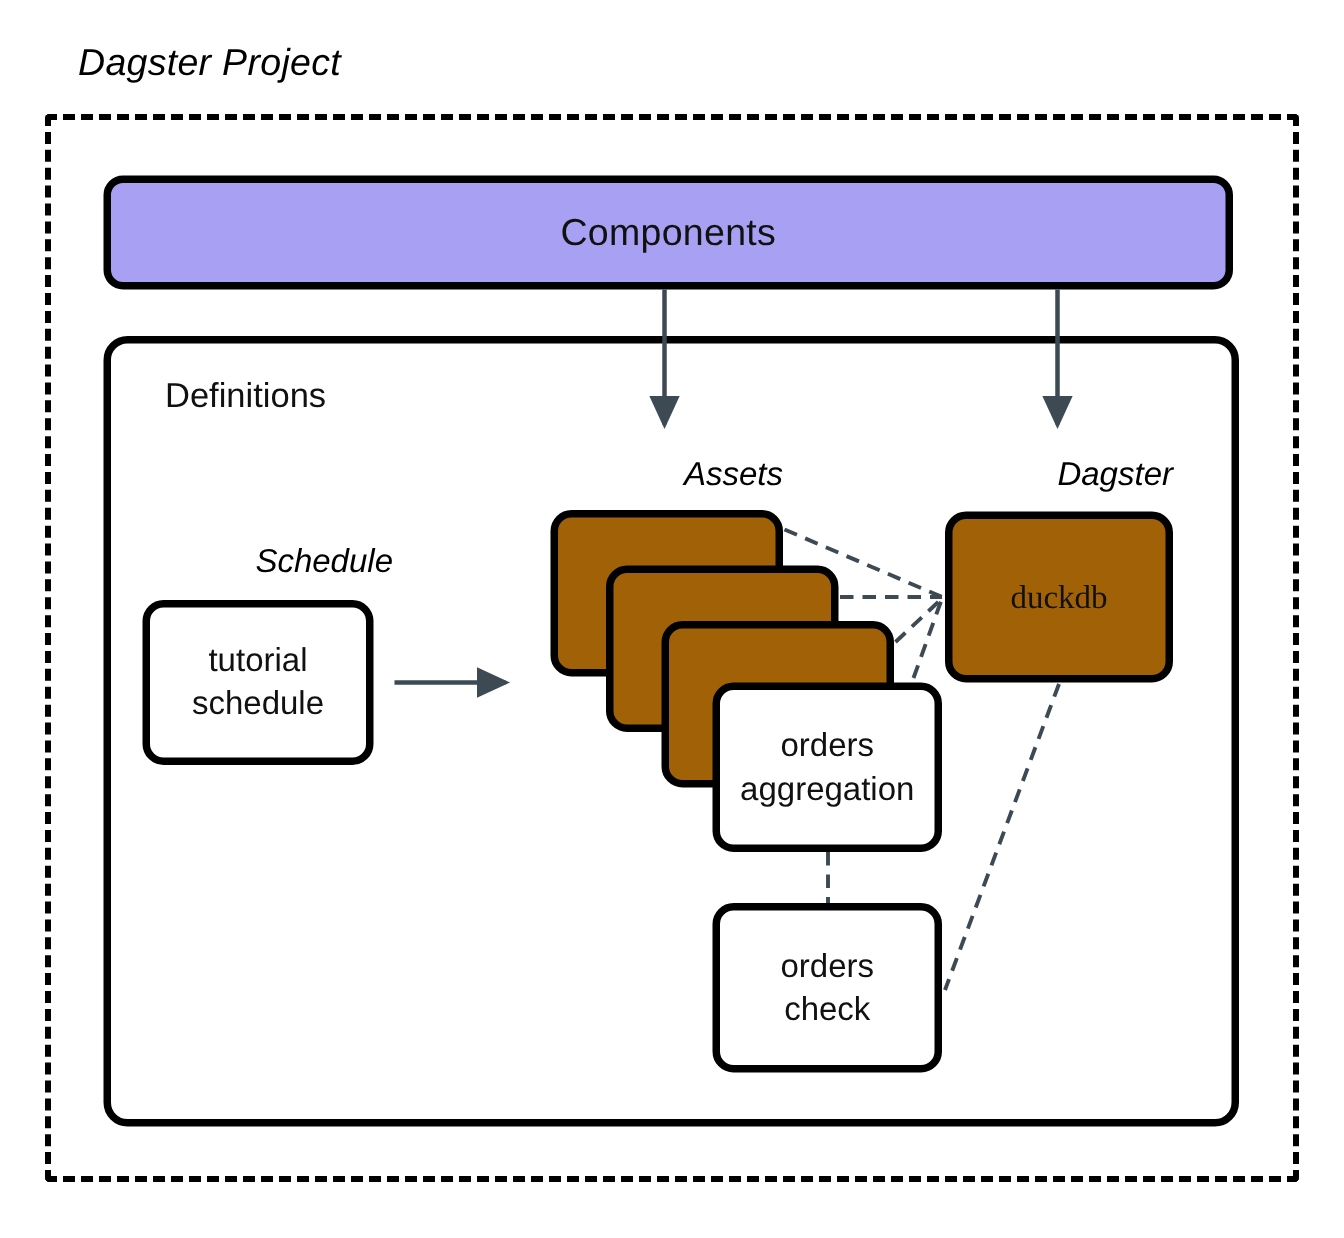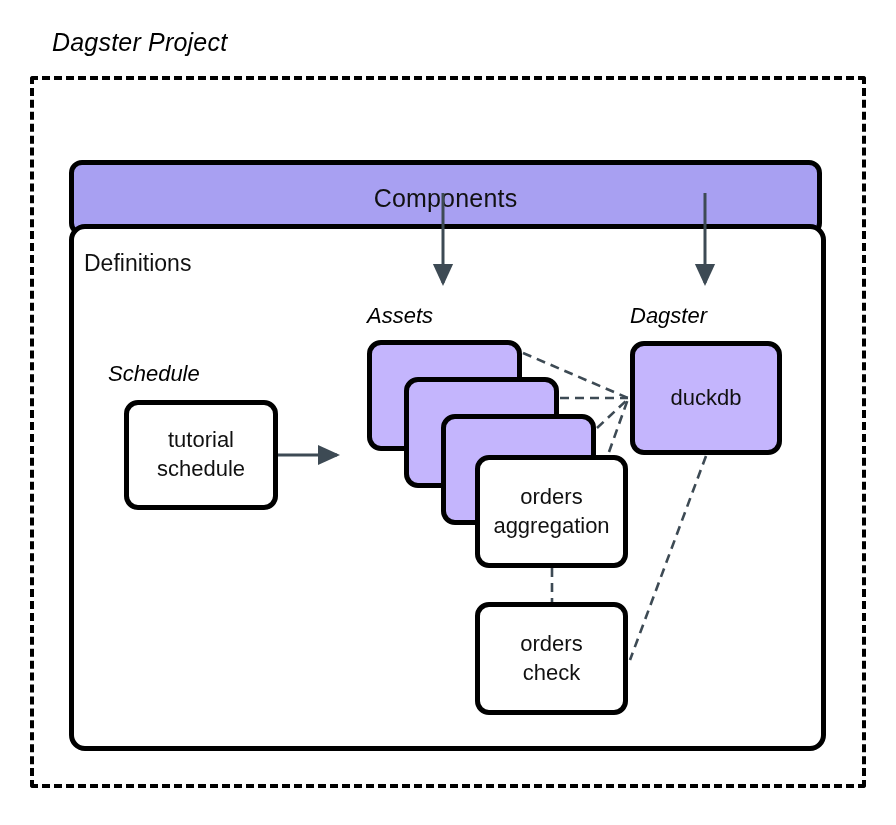--- a/index.html
+++ b/index.html
@@ -50,83 +50,82 @@
     top: 117px;
     width: 753px;
     height: 76px;
     background: #a8a0f2;
     border: 5px solid #000000;
     border-radius: 13px;
     box-sizing: border-box;
     display: flex;
     align-items: center;
     justify-content: center;
-    margin-top: 43px;
   }
   .components-label {
     font-size: 25px;
     color: #111;
     letter-spacing: 0.2px;
   }
 
   
   .definitions-box {
     left: 69px;
     top: 224px;
     width: 757px;
     height: 527px;
     background: #ffffff;
     border: 5px solid #000000;
     border-radius: 16px;
     box-sizing: border-box;
   }
   .definitions-label {
-    left: 84px;
+    left: 110px;
     top: 250px;
     font-size: 23px;
     color: #111;
   }
 
   
   .node {
     box-sizing: border-box;
     border: 5px solid #000000;
     border-radius: 14px;
     display: flex;
     flex-direction: column;
     align-items: center;
     justify-content: center;
     text-align: center;
     font-size: 22px;
     line-height: 1.3;
     color: #111;
     background: #ffffff;
   }
-  .node.purple { background: #c4b5fd; }
+  .node.purple { background: #a16207; font-family: Liberation Serif, serif; }
 
   
   .group-label {
     font-size: 22px;
     font-style: italic;
     font-weight: 500;
     color: #000;
-    text-align: left;
+    text-align: right;
     line-height: 1.22;
     white-space: pre-line;
   }
 
   
   .asset-card-1 { left: 367px; top: 340px; width: 155px; height: 111px; }
   .asset-card-2 { left: 404px; top: 377px; width: 155px; height: 111px; }
   .asset-card-3 { left: 441px; top: 414px; width: 155px; height: 111px; }
 
   .orders-agg { left: 475px; top: 455px; width: 153px; height: 113px; }
   .orders-check { left: 475px; top: 602px; width: 153px; height: 113px; }
   .duckdb { left: 630px; top: 341px; width: 152px; height: 114px; }
-  .tutorial-schedule { left: 124px; top: 400px; width: 154px; height: 110px; }
+  .tutorial-schedule { left: 95px; top: 400px; width: 154px; height: 110px; }
 
   .label-assets { left: 367px; top: 303px; width: 155px; }
   .label-resource { left: 630px; top: 303px; width: 152px; }
   .label-schedule { left: 108px; top: 361px; width: 154px; }
   .label-asset-check { left: 383px; top: 578px; width: 90px; text-align: center; }
 
   
   #connectors {
     left: 0; top: 0;
     width: 896px; height: 825px;

